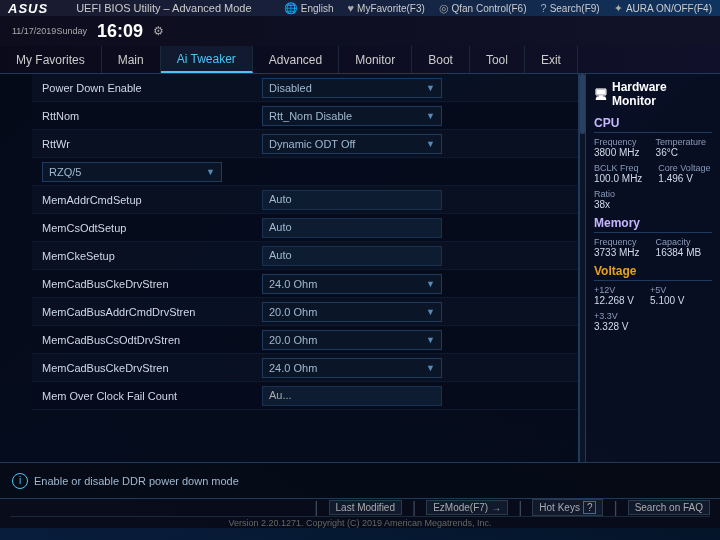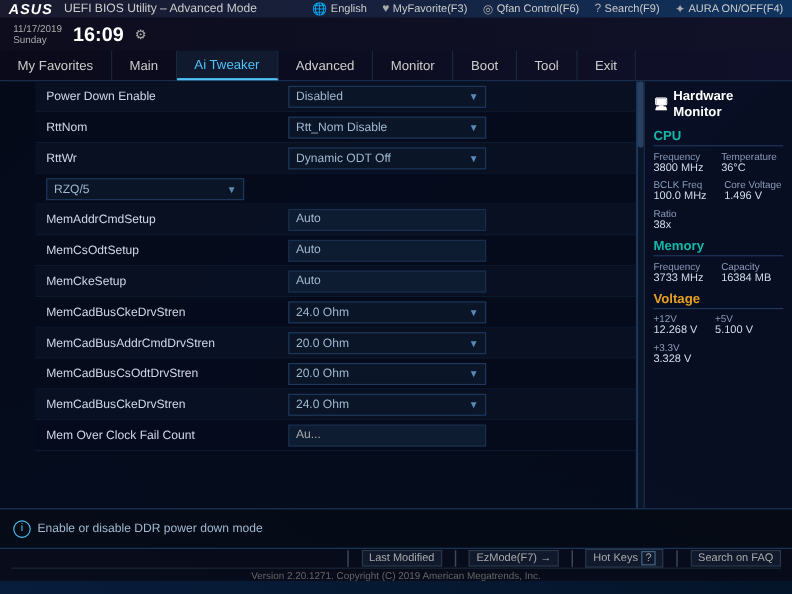--- a/index.html
+++ b/index.html
@@ -27,21 +27,21 @@
     }
 
     
     .top-bar {
       position: relative; z-index: 10;
       display: flex;
       align-items: center;
       background: linear-gradient(90deg, #1a1a2e, #16213e, #0f3460);
       height: 16px;
       padding: 0 8px;
-      gap: 10px;
+      gap: 28px;
     }
     .asus-logo {
       color: #fff;
       font-size: 13px;
       font-weight: bold;
       font-style: italic;
       letter-spacing: 1px;
     }
     .top-bar-title {
       color: #ccc;
@@ -74,21 +74,21 @@
     }
     .datetime-text {
       color: #fff;
       font-size: 18px;
       font-weight: bold;
     }
     .datetime-date {
       color: #aaa;
       font-size: 9px;
       display: flex;
-      flex-direction: column;
+      flex-direction: row;
       margin-left: 4px;
     }
 
     
     .nav-bar {
       position: relative; z-index: 10;
       display: flex;
       align-items: stretch;
       background: linear-gradient(90deg, #0a0a1a, #10102a);
       height: 28px;
@@ -177,21 +177,21 @@
     .hw-monitor-title {
       color: #fff;
       font-size: 12px;
       font-weight: bold;
       margin-bottom: 8px;
       display: flex;
       align-items: center;
       gap: 4px;
     }
     .hw-section-title {
-      color: #14b8a6;
+      color: #c4b5fd;
       font-size: 12px;
       font-weight: bold;
       margin: 6px 0 4px 0;
       border-bottom: 1px solid #1e3a5f;
       padding-bottom: 2px;
     }
     .hw-metric {
       margin-bottom: 5px;
     }
     .hw-metric-row {

